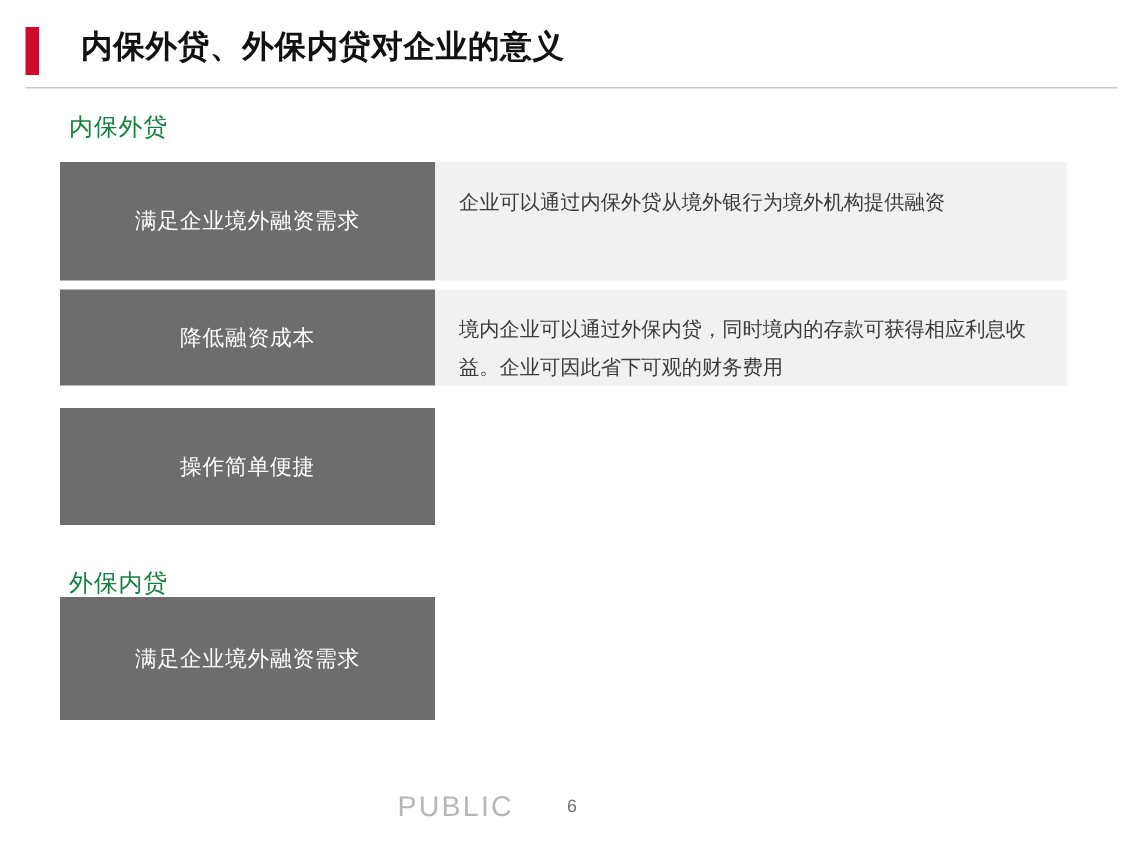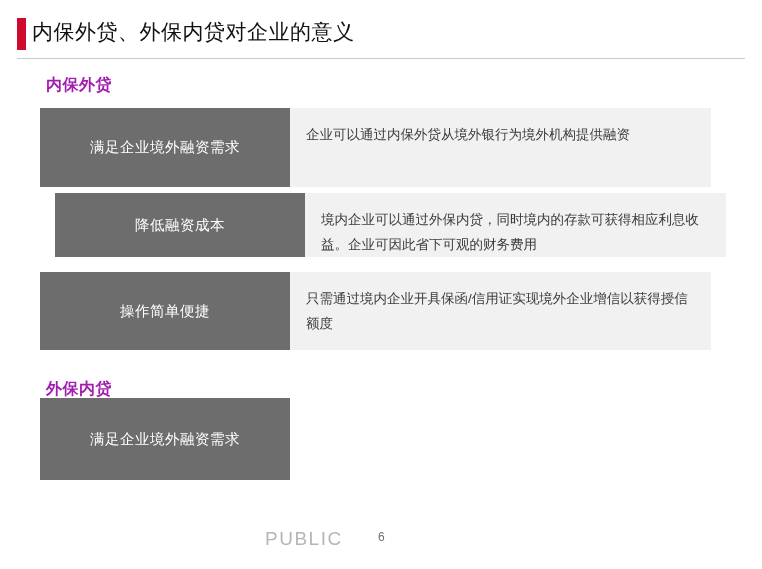--- a/index.html
+++ b/index.html
@@ -31,41 +31,41 @@
   }
   .title-bar {
     width: 9px;
     height: 32px;
     background: #cf0a2c;
     margin-left: 17px;
     margin-top: 2px;
     flex: none;
   }
   .title-text {
-    margin-left: 6px;
+    margin-left: 28px;
     font-size: 21px;
-    font-weight: normal;
+    font-weight: bold;
     color: #111111;
     letter-spacing: 0.5px;
     line-height: 32px;
   }
   .title-underline {
     position: absolute;
     left: 17px;
     top: 58px;
     width: 728px;
     height: 1px;
     background: #c9c9c9;
   }
   
   .section-heading {
     position: absolute;
     font-size: 16px;
-    font-weight: bold;
-    color: #a21caf;
+    font-weight: normal;
+    color: #15803d;
     letter-spacing: 0.5px;
   }
   #sec1-heading { left: 46px; top: 75px; }
   #sec2-heading { left: 46px; top: 379px; }
 
   
   .row {
     position: absolute;
     display: flex;
     align-items: stretch;
@@ -88,21 +88,21 @@
     width: 421px;
     background: #f1f1f1;
     color: #3b3b3b;
     font-size: 13.5px;
     line-height: 25px;
     box-sizing: border-box;
     padding: 14px 16px 10px 16px;
     flex: none;
   }
   #row-1 { left: 40px; top: 108px; height: 79px; }
-  #row-2 { left: 55px; top: 193px; height: 64px; }
+  #row-2 { left: 40px; top: 193px; height: 64px; }
   #row-3 { left: 40px; top: 272px; height: 78px; }
   #row-4 { left: 40px; top: 398px; height: 82px; }
 
   
   .footer-public {
     position: absolute;
     left: 265px;
     top: 528px;
     font-size: 19px;
     color: #b6b6b6;
@@ -136,21 +136,20 @@
     <div class="row-desc">企业可以通过内保外贷从境外银行为境外机构提供融资</div>
   </div>
 
   <div class="row" id="row-2">
     <div class="row-label">降低融资成本</div>
     <div class="row-desc">境内企业可以通过外保内贷，同时境内的存款可获得相应利息收益。企业可因此省下可观的财务费用</div>
   </div>
 
   <div class="row" id="row-3">
     <div class="row-label">操作简单便捷</div>
-    <div class="row-desc">只需通过境内企业开具保函/信用证实现境外企业增信以获得授信额度</div>
   </div>
 
   <div class="section-heading" id="sec2-heading">外保内贷</div>
 
   <div class="row" id="row-4">
     <div class="row-label">满足企业境外融资需求</div>
   </div>
 
   <div class="footer-public">PUBLIC</div>
   <div class="footer-page">6</div>

